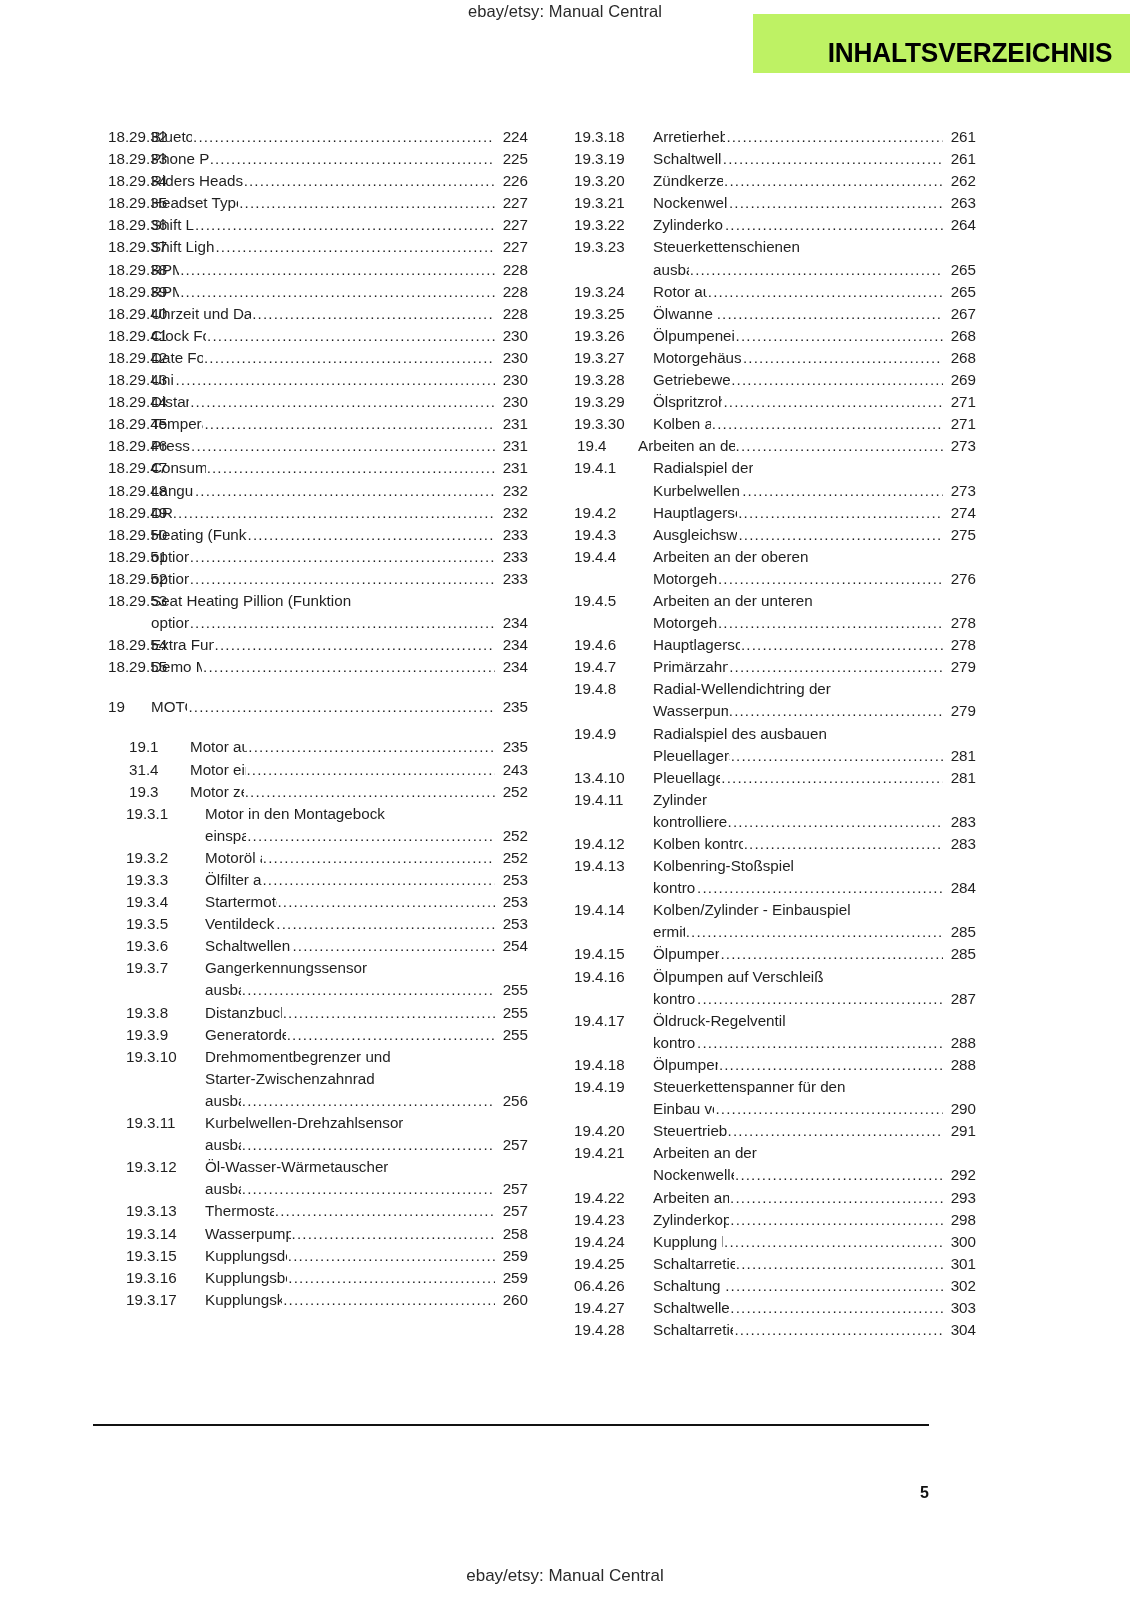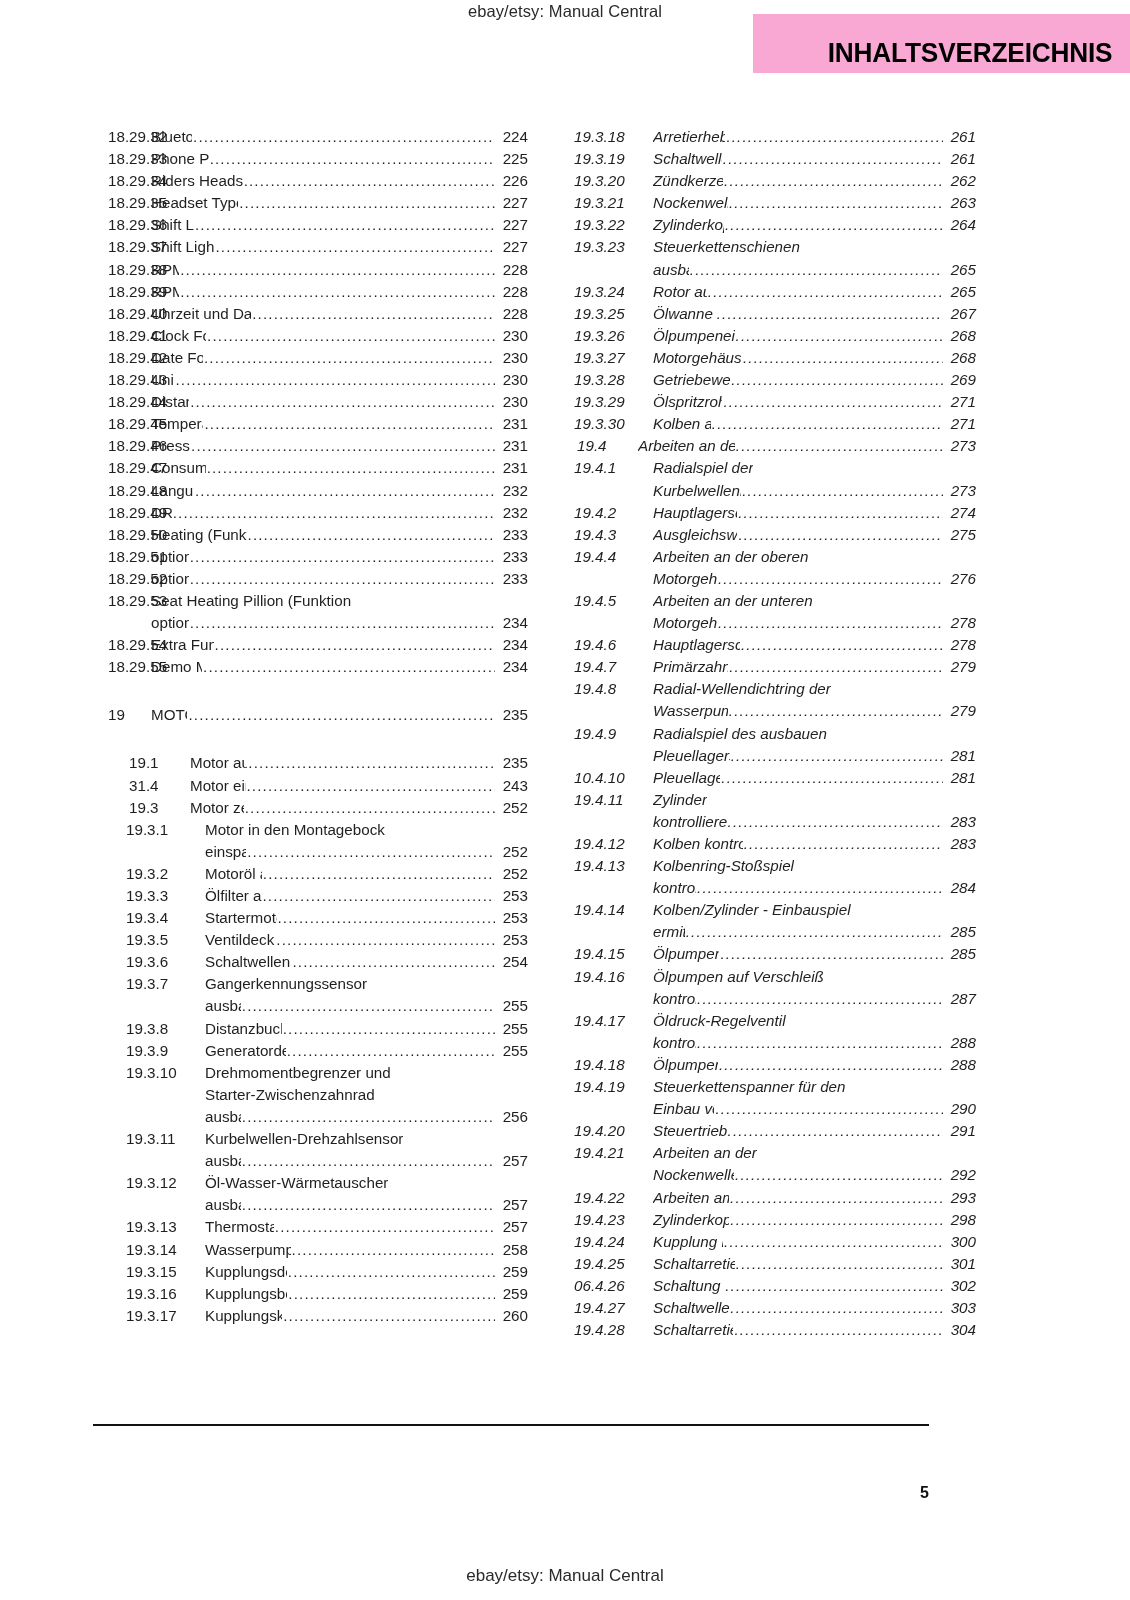--- a/index.html
+++ b/index.html
@@ -26,21 +26,21 @@
     font-size: 16.5px;
     color: #2a2a2a;
     letter-spacing: 0.1px;
   }
   .header-band {
     position: absolute;
     left: 753px;
     top: 14px;
     width: 377px;
     height: 59px;
-    background: #f9a8d4;
+    background: #bef264;
   }
   .header-band-title {
     position: absolute;
     right: 18px;
     top: 22px;
     font-size: 28.5px;
     font-weight: bold;
     letter-spacing: -0.2px;
     color: #000000;
     transform: scaleX(0.92);
@@ -58,28 +58,28 @@
     gap: 0;
   }
   .toc-col {
     position: relative;
     width: 420px;
     font-size: 15.2px;
     line-height: 22.1px;
     color: #1f1f1f;
   }
   .toc-col.left  { margin-left: 108px; }
-  .toc-col.right { margin-left: 28px; font-style: italic; }
+  .toc-col.right { margin-left: 28px; }
 
   .entry {
     display: flex;
     align-items: baseline;
     width: 100%;
   }
-  .entry.spaced { margin-top: 26px; justify-content: flex-end; }
+  .entry.spaced { margin-top: 18px; justify-content: flex-end; }
 
   .num {
     flex: 0 0 auto;
     white-space: nowrap;
   }
   
   .lvl1 > .num { width: 43px; }
   .lvl1 > .body { }
   .lvl2 > .num { width: 61px; margin-left: 21px; }
   .lvl3 > .num { width: 79px; margin-left: 18px; }
@@ -900,21 +900,21 @@
             <span class="pg empty"></span>
           </span>
           <span class="line cont">
             <span class="label">Pleuellagers kontrollieren</span>
             <span class="leader"></span>
             <span class="pg">281</span>
           </span>
         </span>
       </div>
       <div class="entry lvl3">
-        <span class="num">10.4.10</span>
+        <span class="num">13.4.10</span>
         <span class="body">
           <span class="line">
             <span class="label">Pleuellager wechseln</span>
             <span class="leader"></span>
             <span class="pg">281</span>
           </span>
         </span>
       </div>
       <div class="entry lvl3">
         <span class="num">19.4.11</span>

